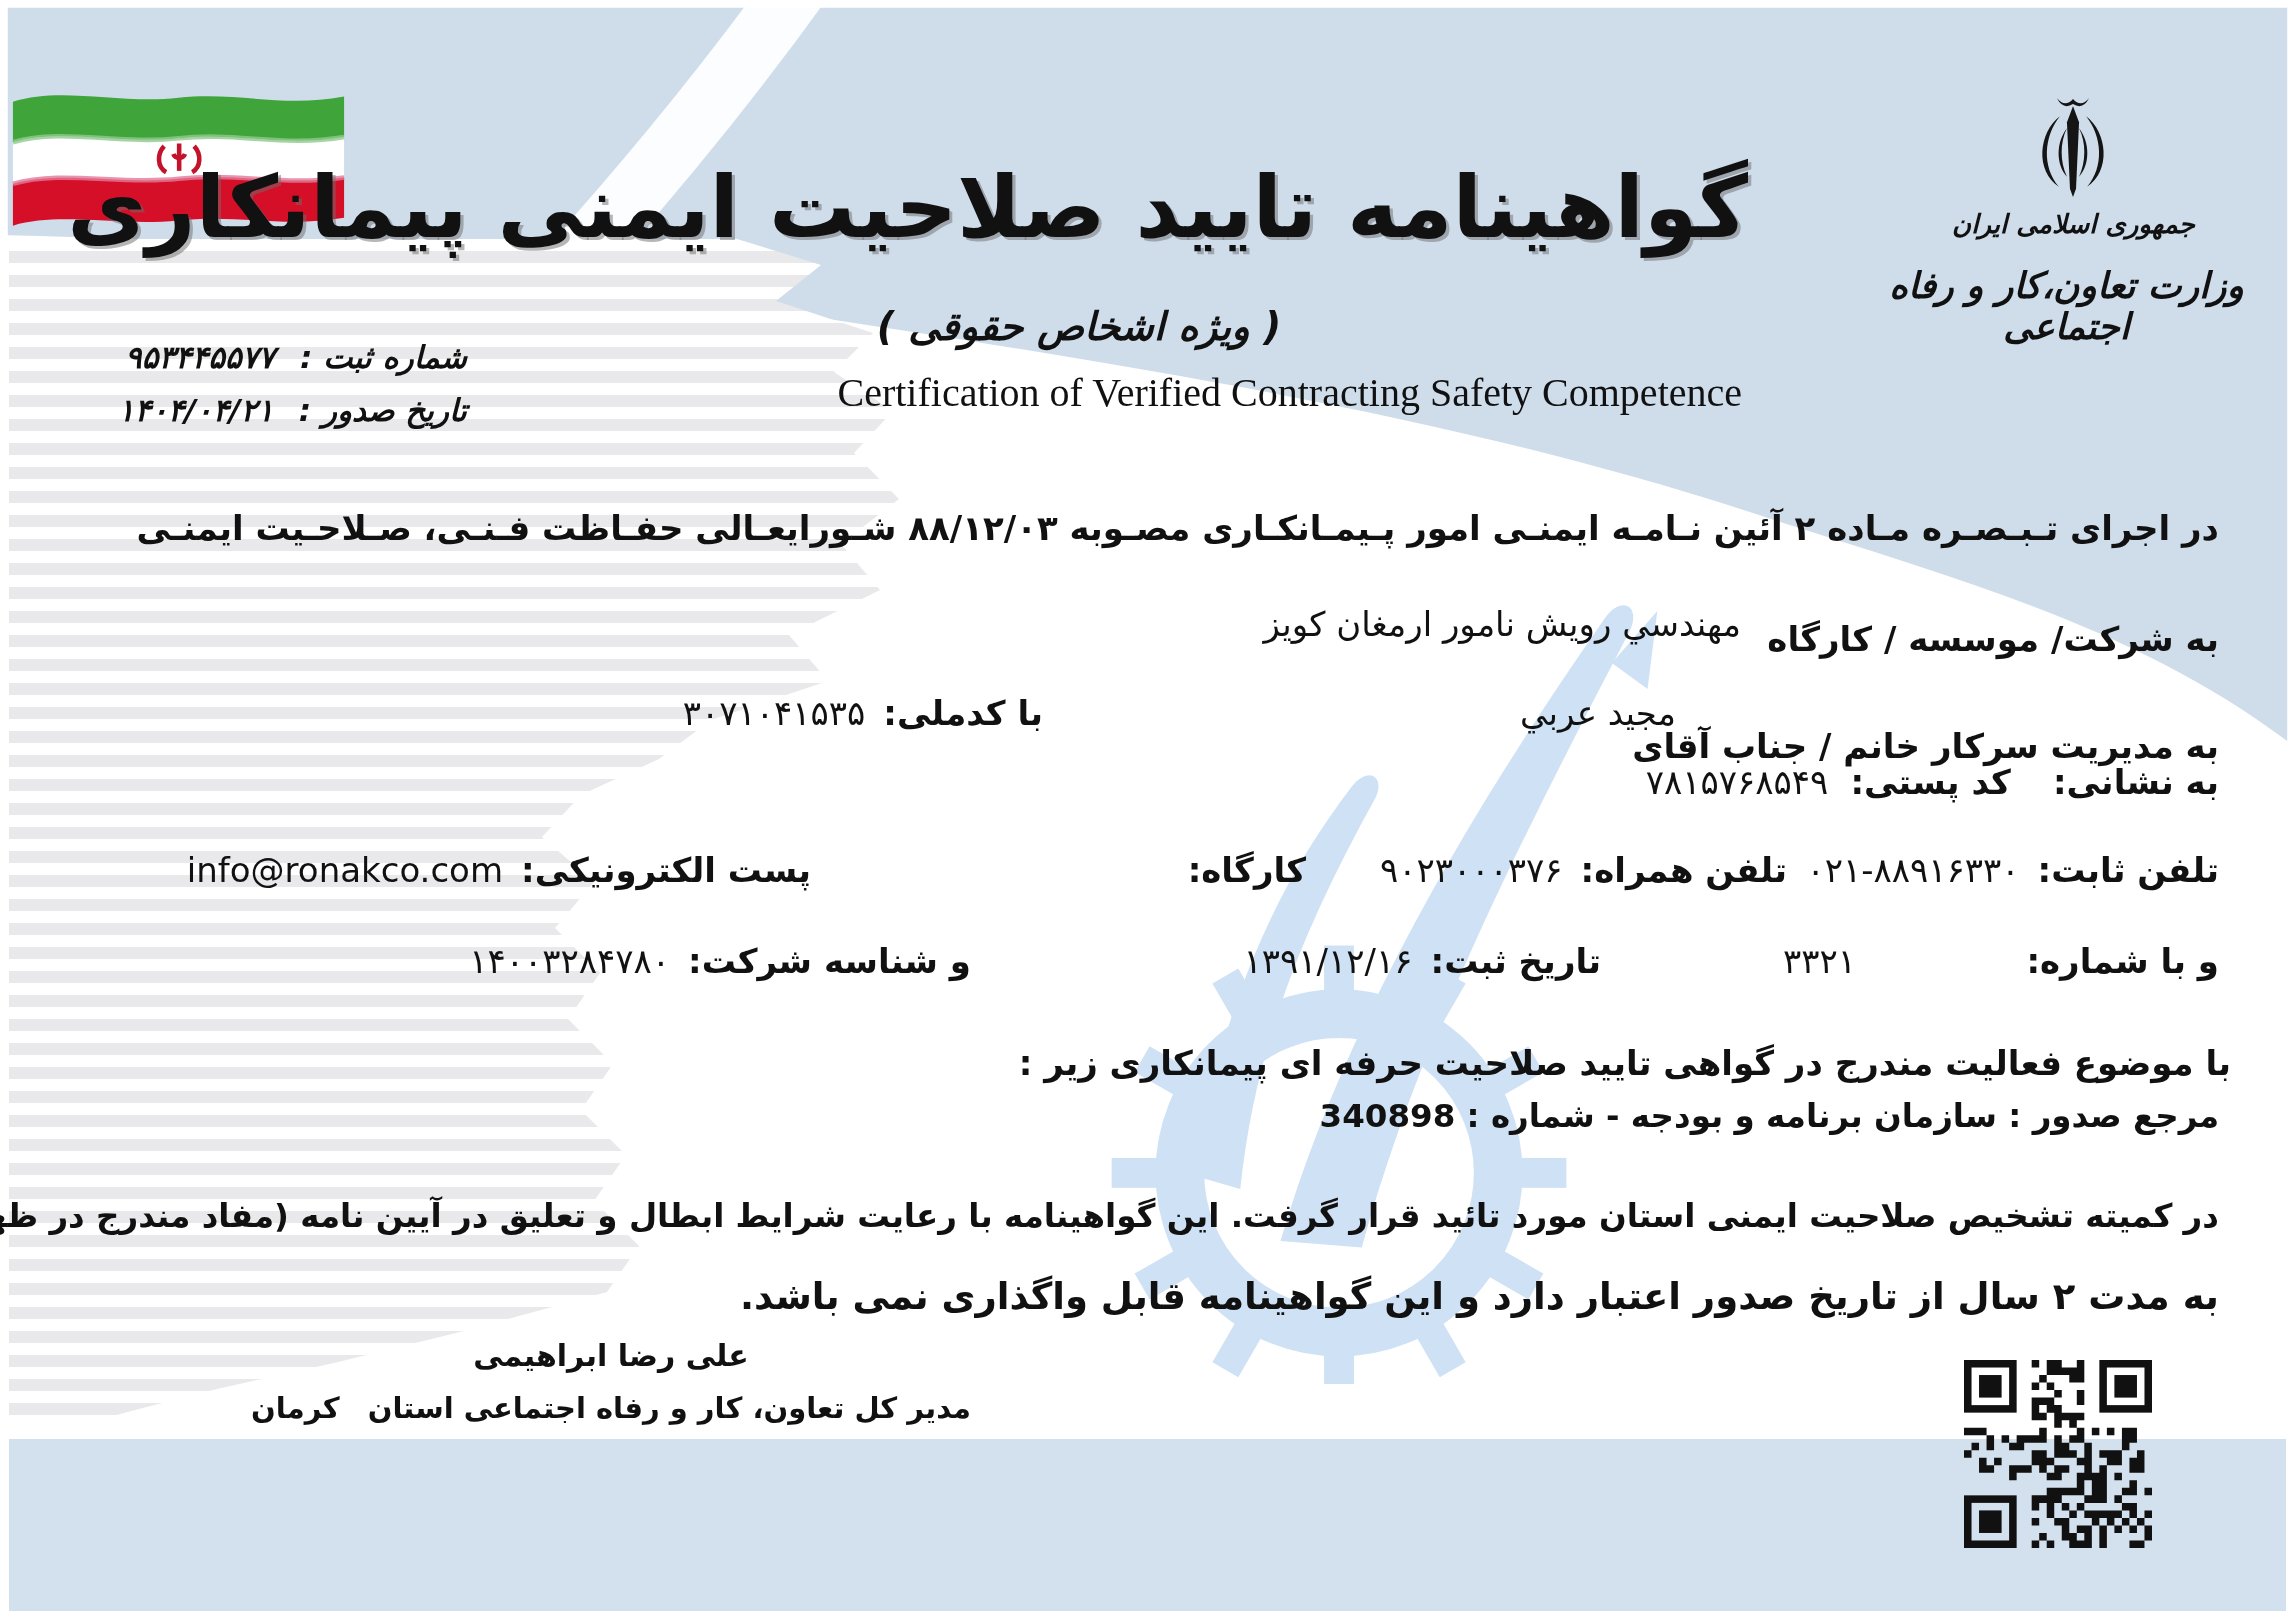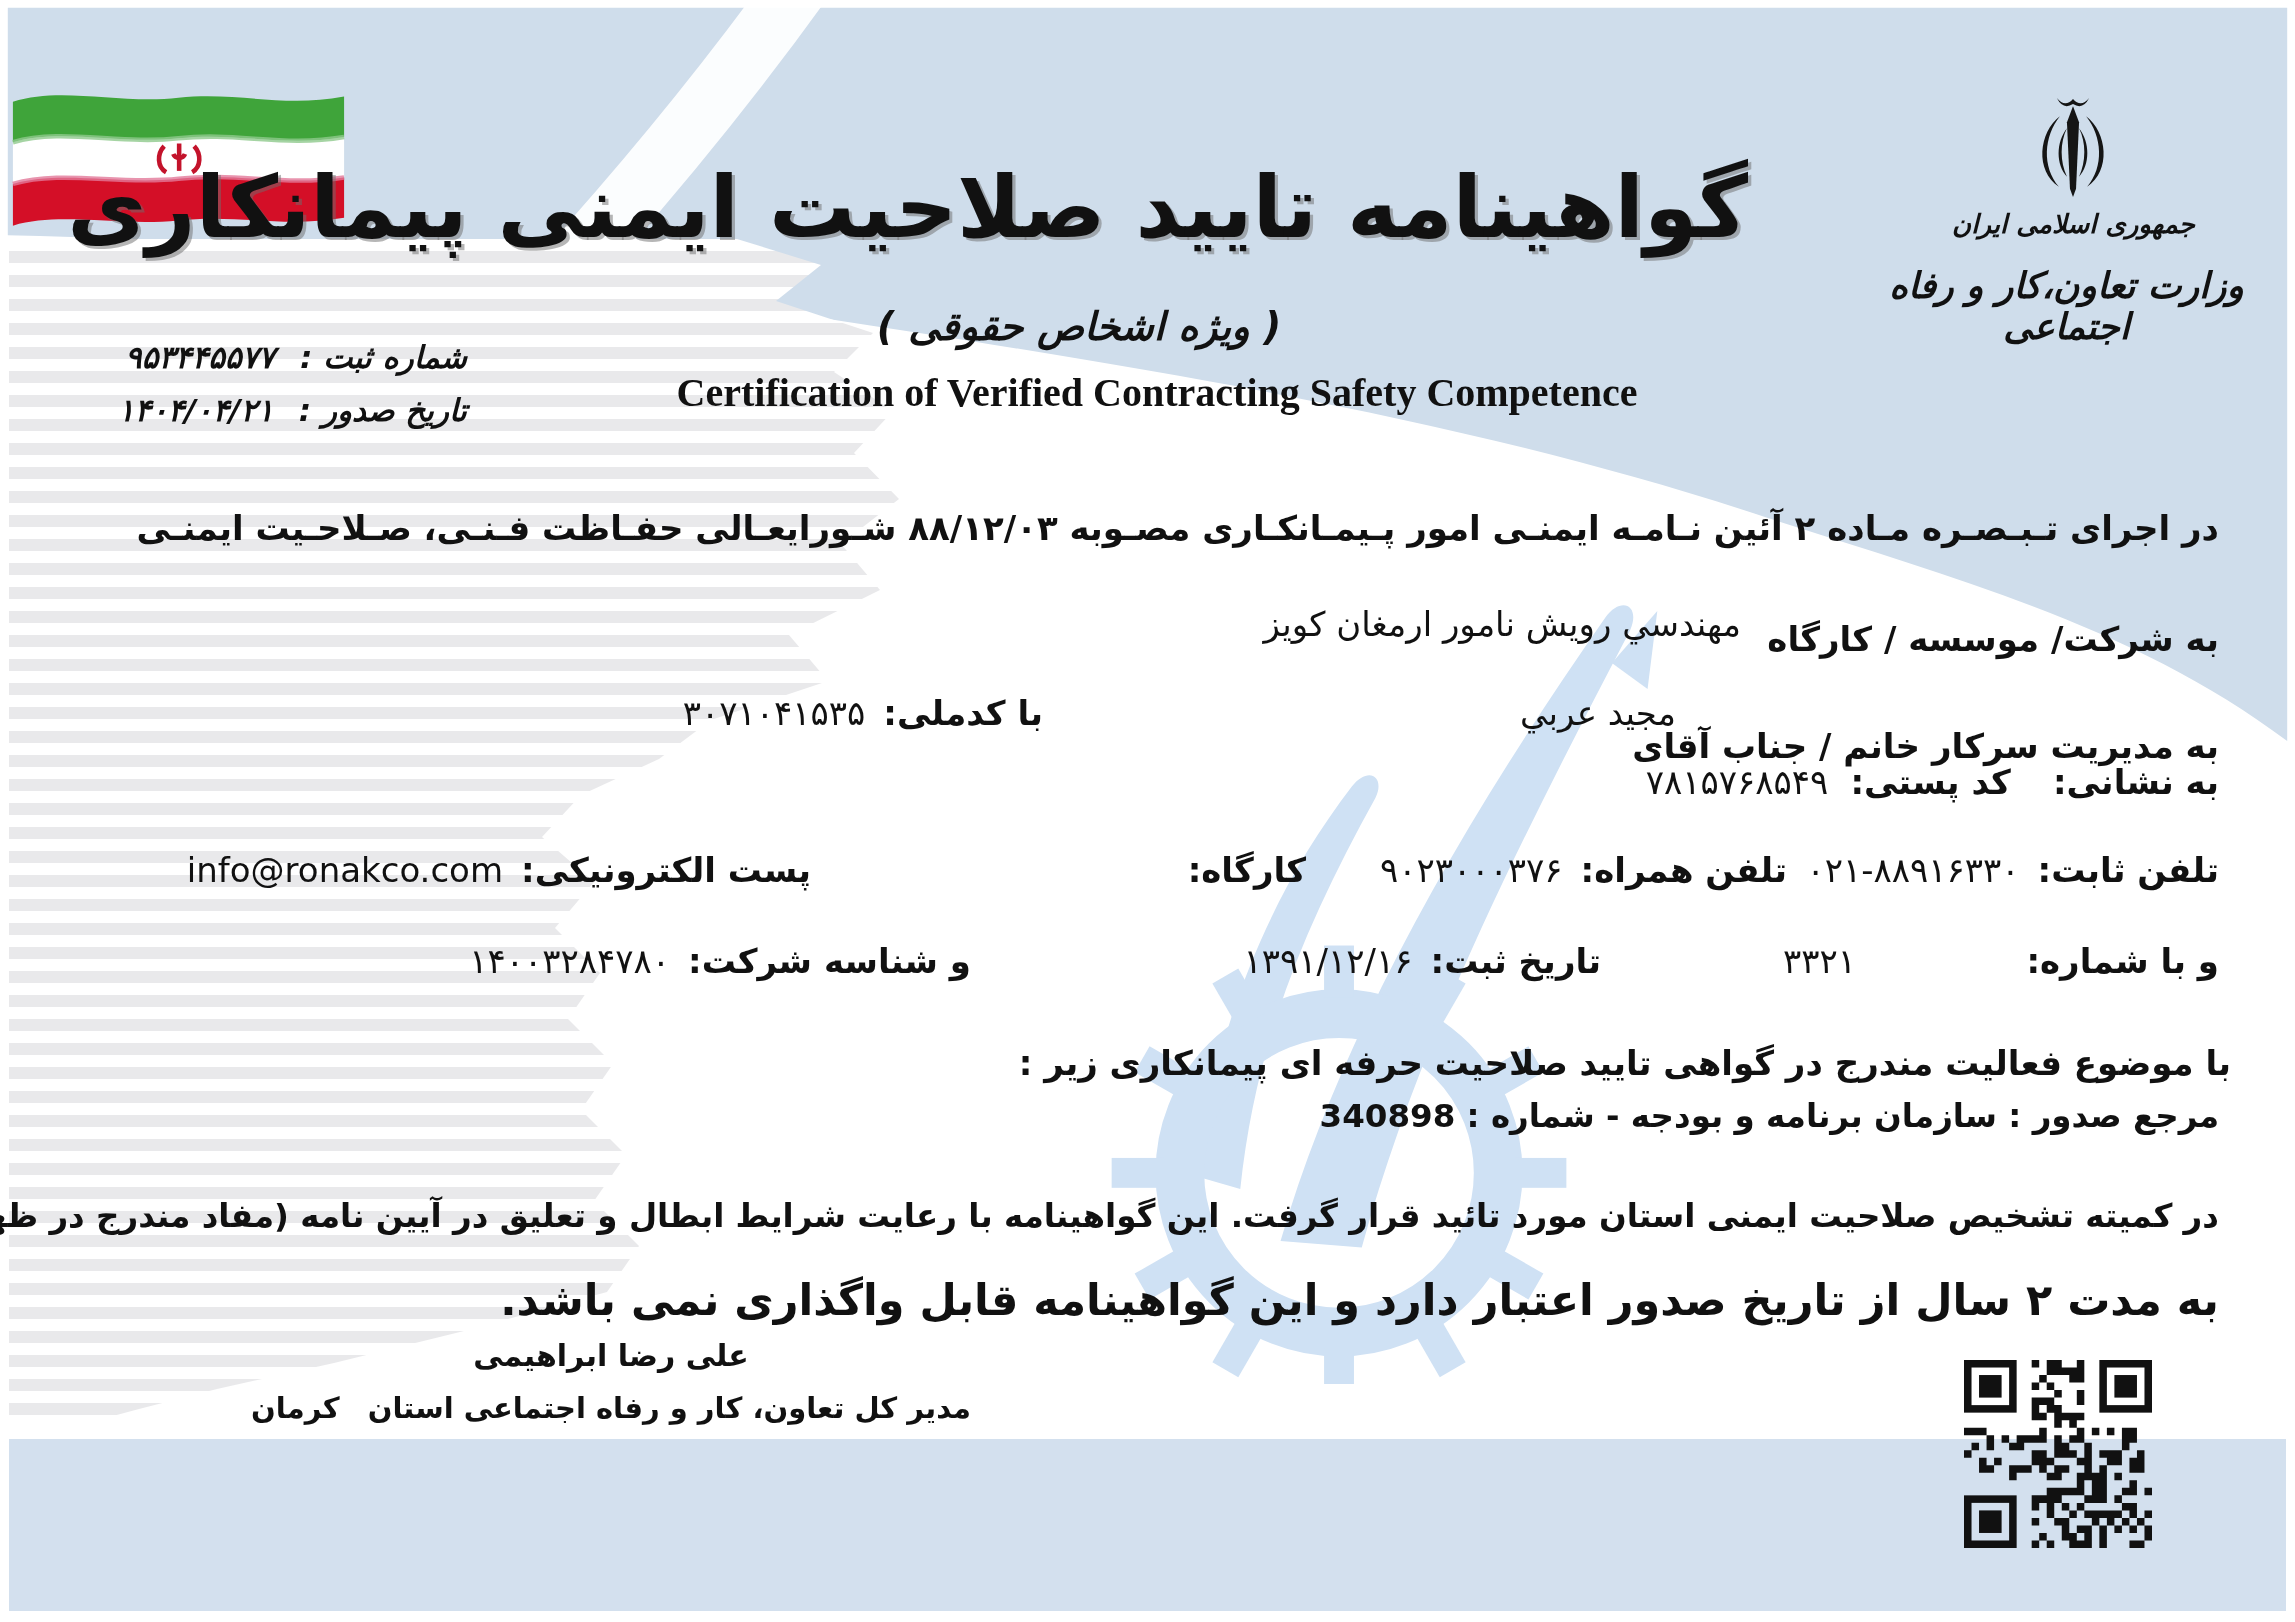--- a/index.html
+++ b/index.html
@@ -31,22 +31,22 @@
   #emblem{left:2013px;top:90px;width:120px;height:121px;z-index:3;}
   #country-line{left:1924px;top:209px;width:299px;text-align:center;font-size:26px;font-weight:bold;font-style:italic;z-index:5;direction:rtl;}
   #ministry-line{left:1839px;top:265px;width:455px;text-align:center;font-size:36px;font-weight:bold;font-style:italic;z-index:5;direction:rtl;}
   #title-fa{
     left:552px;top:157px;width:1196px;text-align:center;z-index:5;direction:rtl;
     font-size:86px;font-weight:bold;letter-spacing:-2.6px;white-space:nowrap;
     text-shadow:3.2px 3.2px 0 rgba(110,110,110,.5);
   }
   #subtitle-fa{left:780px;top:304px;width:598px;text-align:center;z-index:5;direction:rtl;
     font-size:39px;font-weight:bold;font-style:italic;}
-  #title-en{left:572px;top:369px;width:1170px;text-align:center;z-index:5;
-    font-family:"Liberation Serif",serif;font-size:40px;font-weight:bold;white-space:nowrap;}
+  #title-en{left:572px;top:369px;width:1170px;text-align:right;z-index:5;
+    font-family:"Liberation Serif",serif;font-size:40px;font-weight:normal;white-space:nowrap;}
   
   #meta{left:71px;top:339px;width:396px;z-index:5;direction:rtl;font-size:31px;font-weight:bold;font-style:italic;}
   #meta .row{white-space:nowrap;margin-bottom:17px;}
   
   .seg{position:absolute;z-index:5;direction:rtl;white-space:nowrap;font-size:34px;font-weight:bold;}
   .seg .val{font-weight:normal;margin-right:18px;}
   .ltr{direction:ltr;unicode-bidi:isolate;}
   .row-flex{display:flex;direction:rtl;align-items:baseline;}
   
   #sig-name{left:364px;top:1338px;width:494px;text-align:center;font-size:30px;font-weight:bold;z-index:5;direction:rtl;}
@@ -170,21 +170,21 @@
 <div class="seg" style="right:694px;top:941px;">
   <span>تاریخ ثبت:</span><span class="val">۱۳۹۱/۱۲/۱۶</span>
 </div>
 <div class="seg" style="right:1324px;top:941px;">
   <span>و شناسه شرکت:</span><span class="val">۱۴۰۰۳۲۸۴۷۸۰</span>
 </div>
 
 <div class="seg" style="right:64px;top:1028px;margin-top:15px;">با موضوع فعالیت مندرج در گواهی تایید صلاحیت حرفه ای  پیمانکاری زیر :</div>
 <div class="seg" style="right:76px;top:1097px;font-size:32.5px;">مرجع صدور : سازمان برنامه و بودجه - شماره : 340898</div>
 <div class="seg" style="right:76px;top:1197px;font-size:32.5px;">در کمیته تشخیص صلاحیت ایمنی استان مورد تائید قرار گرفت. این گواهینامه با رعایت شرایط ابطال و تعلیق در آیین نامه (مفاد مندرج در ظهرگواهینامه)</div>
-<div class="seg" style="right:76px;top:1275px;font-size:43px;">به مدت ۲ سال از تاریخ صدور اعتبار دارد و این گواهینامه قابل واگذاری نمی باشد.</div>
+<div class="seg" style="right:76px;top:1275px;font-size:37px;">به مدت ۲ سال از تاریخ صدور اعتبار دارد و این گواهینامه قابل واگذاری نمی باشد.</div>
 
 <div id="sig-name" class="abs">علی رضا ابراهیمی</div>
 <div id="sig-role" class="abs">
   <span>مدیر کل تعاون، کار و رفاه اجتماعی استان</span>
   <span class="prov">کرمان</span>
 </div>
 
 <div id="qr" class="abs">
   <svg viewBox="0 0 25 25" width="188" height="188">
     <g id="qr-finders" fill="none" stroke="#111" stroke-width="1">

